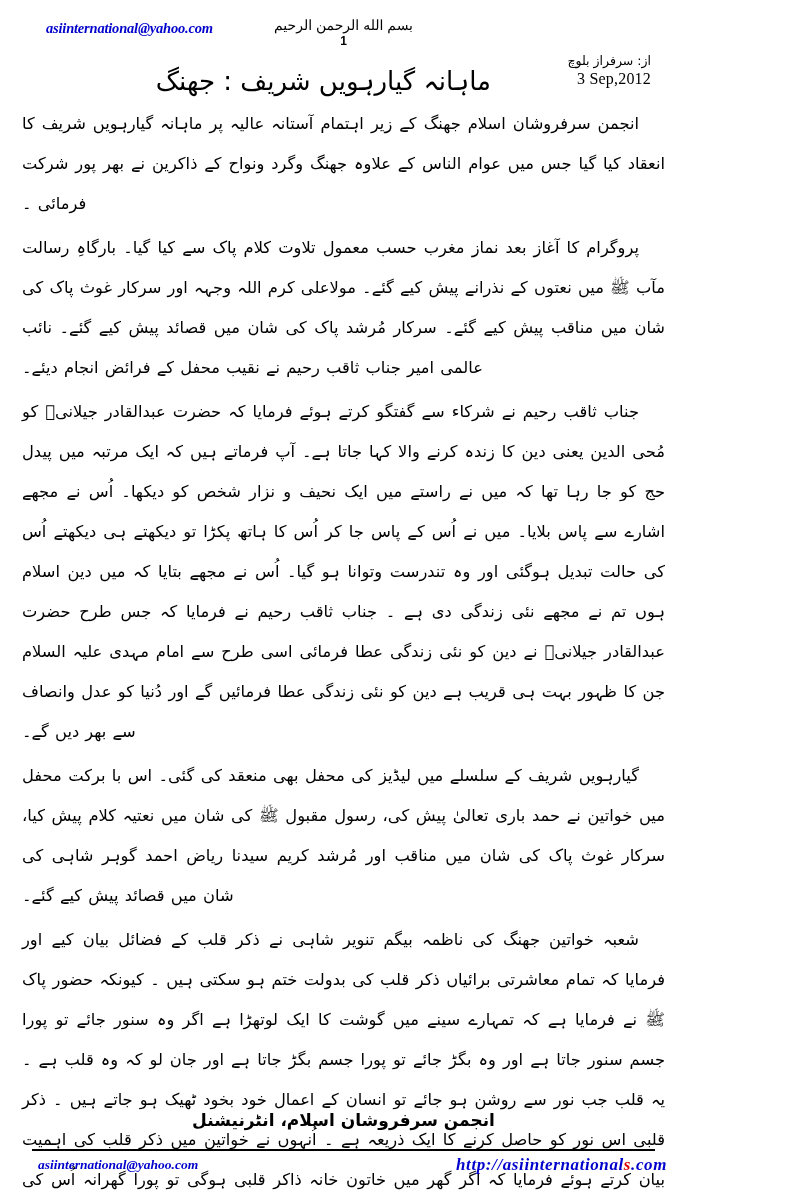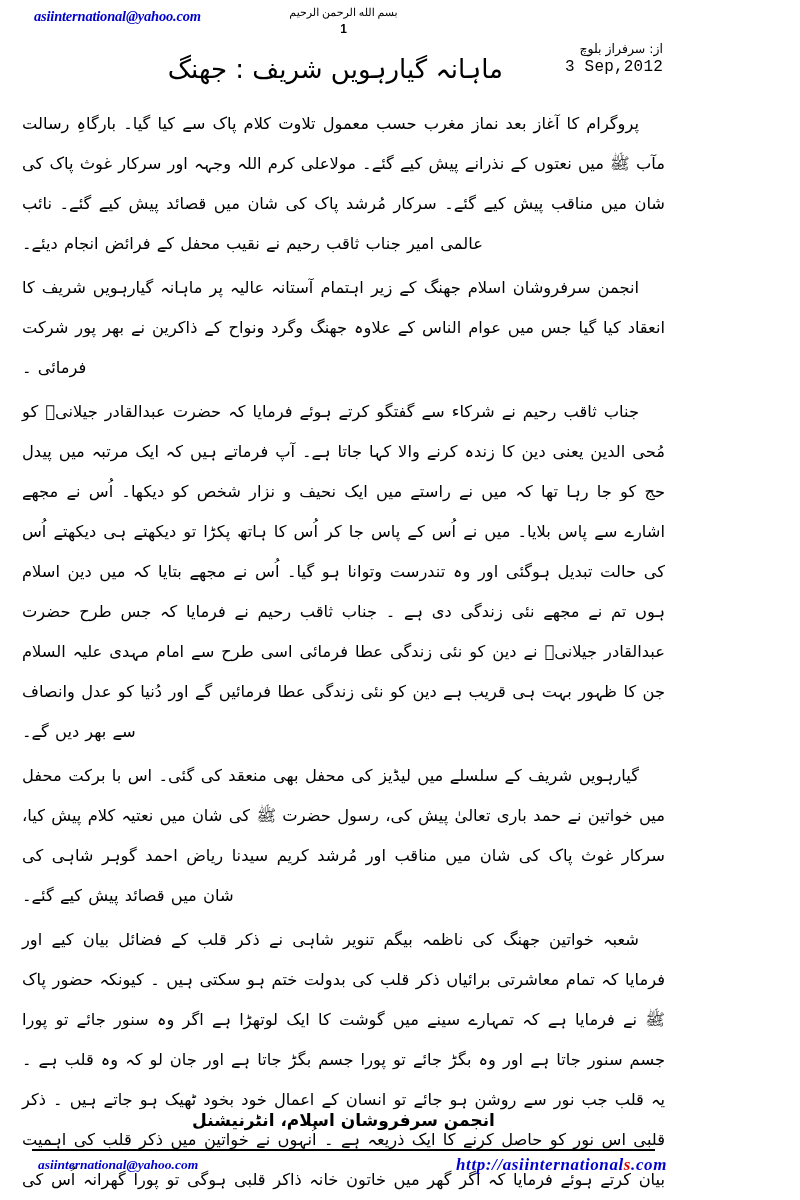--- a/index.html
+++ b/index.html
@@ -14,21 +14,21 @@
     font-family: "Liberation Serif", "DejaVu Serif", serif;
     color: #000000;
     position: relative;
   }
 
   .page {
     width: 687px;
     height: 1200px;
     position: relative;
     box-sizing: border-box;
-    padding: 4px;
+    padding: 16px;
   }
 
   
   .header {
     position: relative;
     height: 100px;
   }
   .header-email {
     position: absolute;
     left: 30px;
@@ -42,22 +42,22 @@
     white-space: nowrap;
   }
   .bismillah-wrap {
     position: absolute;
     left: 0;
     right: 0;
     top: 2px;
     text-align: center;
   }
   .bismillah {
-    font-family: Liberation Serif, serif;
-    font-size: 11px;
+    font-family: Liberation Sans, sans-serif;
+    font-size: 14px;
     direction: rtl;
     line-height: 1.1;
     display: block;
   }
   .page-number {
     position: absolute;
     left: 0;
     right: 0;
     top: 18px;
     text-align: center;
@@ -74,21 +74,21 @@
   }
   .byline-author {
     font-family: "DejaVu Sans", sans-serif;
     font-size: 12.5px;
     direction: rtl;
     display: block;
     margin-bottom: 2px;
     margin-left: 12px;
   }
   .byline-date {
-    font-family: Liberation Mono, monospace;
+    font-family: Liberation Serif, serif;
     font-size: 16px;
     display: block;
     letter-spacing: 0.2px;
   }
   .doc-title {
     position: absolute;
     right: 180px;
     top: 50px;
     direction: rtl;
     font-family: "DejaVu Sans", sans-serif;
@@ -193,24 +193,24 @@
 
     <div class="byline-block">
       <span class="byline-author">از: سرفراز بلوچ</span>
       <span class="byline-date">3 Sep,2012</span>
     </div>
 
     <div class="doc-title">ماہانہ گیارہویں شریف : جھنگ</div>
   </div>
 
   <div class="body-area">
+    <p class="para">انجمن سرفروشان اسلام جھنگ کے زیر اہتمام آستانہ عالیہ پر ماہانہ گیارہویں شریف کا انعقاد کیا گیا جس میں عوام الناس کے علاوہ جھنگ وگرد ونواح کے ذاکرین نے بھر پور شرکت فرمائی ۔</p>
     <p class="para">پروگرام کا آغاز بعد نماز مغرب حسب معمول تلاوت کلام پاک سے کیا گیا۔ بارگاہِ رسالت مآب ﷺ میں نعتوں کے نذرانے پیش کیے گئے۔ مولاعلی کرم اللہ وجہہ اور سرکار غوث پاک کی شان میں مناقب پیش کیے گئے۔ سرکار مُرشد پاک کی شان میں قصائد پیش کیے گئے۔ نائب عالمی امیر جناب ثاقب رحیم نے نقیب محفل کے فرائض انجام دیئے۔</p>
-    <p class="para">انجمن سرفروشان اسلام جھنگ کے زیر اہتمام آستانہ عالیہ پر ماہانہ گیارہویں شریف کا انعقاد کیا گیا جس میں عوام الناس کے علاوہ جھنگ وگرد ونواح کے ذاکرین نے بھر پور شرکت فرمائی ۔</p>
     <p class="para">جناب ثاقب رحیم نے شرکاء سے گفتگو کرتے ہوئے فرمایا کہ حضرت عبدالقادر جیلانیؒ کو مُحی الدین یعنی دین کا زندہ کرنے والا کہا جاتا ہے۔ آپ فرماتے ہیں کہ ایک مرتبہ میں پیدل حج کو جا رہا تھا کہ میں نے راستے میں ایک نحیف و نزار شخص کو دیکھا۔ اُس نے مجھے اشارے سے پاس بلایا۔ میں نے اُس کے پاس جا کر اُس کا ہاتھ پکڑا تو دیکھتے ہی دیکھتے اُس کی حالت تبدیل ہوگئی اور وہ تندرست وتوانا ہو گیا۔ اُس نے مجھے بتایا کہ میں دین اسلام ہوں تم نے مجھے نئی زندگی دی ہے ۔ جناب ثاقب رحیم نے فرمایا کہ جس طرح حضرت عبدالقادر جیلانیؒ نے دین کو نئی زندگی عطا فرمائی اسی طرح سے امام مہدی علیہ السلام جن کا ظہور بہت ہی قریب ہے دین کو نئی زندگی عطا فرمائیں گے اور دُنیا کو عدل وانصاف سے بھر دیں گے۔</p>
-    <p class="para">گیارہویں شریف کے سلسلے میں لیڈیز کی محفل بھی منعقد کی گئی۔ اس با برکت محفل میں خواتین نے حمد باری تعالیٰ پیش کی، رسول حضرت ﷺ کی شان میں نعتیہ کلام پیش کیا، سرکار غوث پاک کی شان میں مناقب اور مُرشد کریم سیدنا ریاض احمد گوہر شاہی کی شان میں قصائد پیش کیے گئے۔</p>
+    <p class="para">گیارہویں شریف کے سلسلے میں لیڈیز کی محفل بھی منعقد کی گئی۔ اس با برکت محفل میں خواتین نے حمد باری تعالیٰ پیش کی، رسول مقبول ﷺ کی شان میں نعتیہ کلام پیش کیا، سرکار غوث پاک کی شان میں مناقب اور مُرشد کریم سیدنا ریاض احمد گوہر شاہی کی شان میں قصائد پیش کیے گئے۔</p>
     <p class="para">شعبہ خواتین جھنگ کی ناظمہ بیگم تنویر شاہی نے ذکر قلب کے فضائل بیان کیے اور فرمایا کہ تمام معاشرتی برائیاں ذکر قلب کی بدولت ختم ہو سکتی ہیں ۔ کیونکہ حضور پاک ﷺ نے فرمایا ہے کہ تمہارے سینے میں گوشت کا ایک لوتھڑا ہے اگر وہ سنور جائے تو پورا جسم سنور جاتا ہے اور وہ بگڑ جائے تو پورا جسم بگڑ جاتا ہے اور جان لو کہ وہ قلب ہے ۔ یہ قلب جب نور سے روشن ہو جائے تو انسان کے اعمال خود بخود ٹھیک ہو جاتے ہیں ۔ ذکر قلبی اس نور کو حاصل کرنے کا ایک ذریعہ ہے ۔ اُنہوں نے خواتین میں ذکر قلب کی اہمیت بیان کرتے ہوئے فرمایا کہ اگر گھر میں خاتون خانہ ذاکر قلبی ہوگی تو پورا گھرانہ اُس کی برکت سے ذاکر قلبی ہو جائیگا۔ اس لیے خواتین کو چاہیے کہ وہ خود بھی ذکر قلب حاصل کریں اور دوسروں کو بھی اس کے فوائد سے آگاہ کریں۔</p>
     <p class="para">محفل کے اختتام پر حلقہ ذکر ترتیب دیا گیا اور دعائے خیر کی گئی ۔</p>
 
   </div>
 
   <div class="footer">
     <div class="footer-org">انجمن سرفروشان اسلام، انٹرنیشنل</div>
 
     <div class="footer-rule"></div>
 

